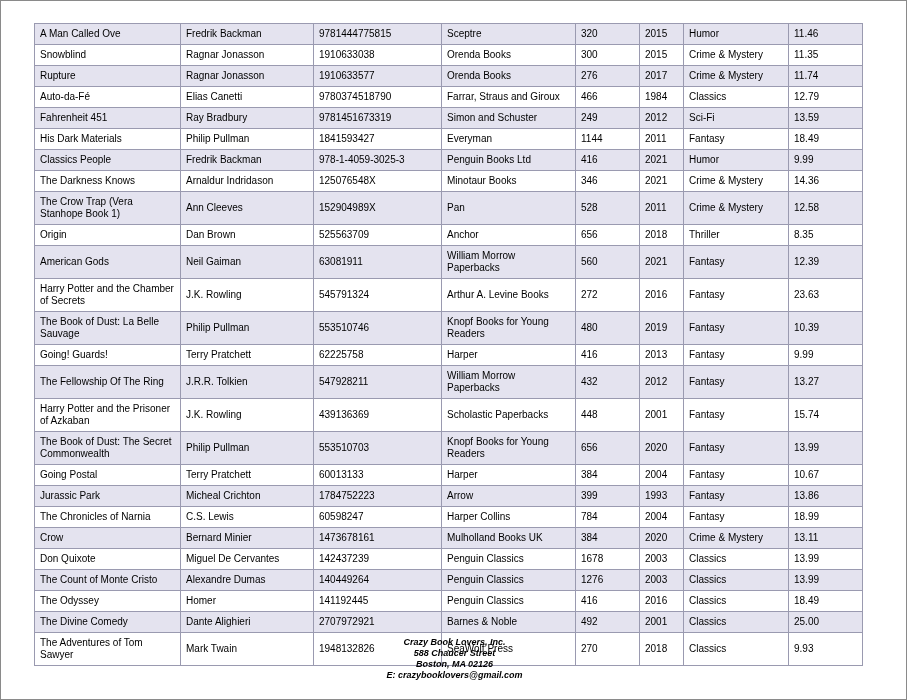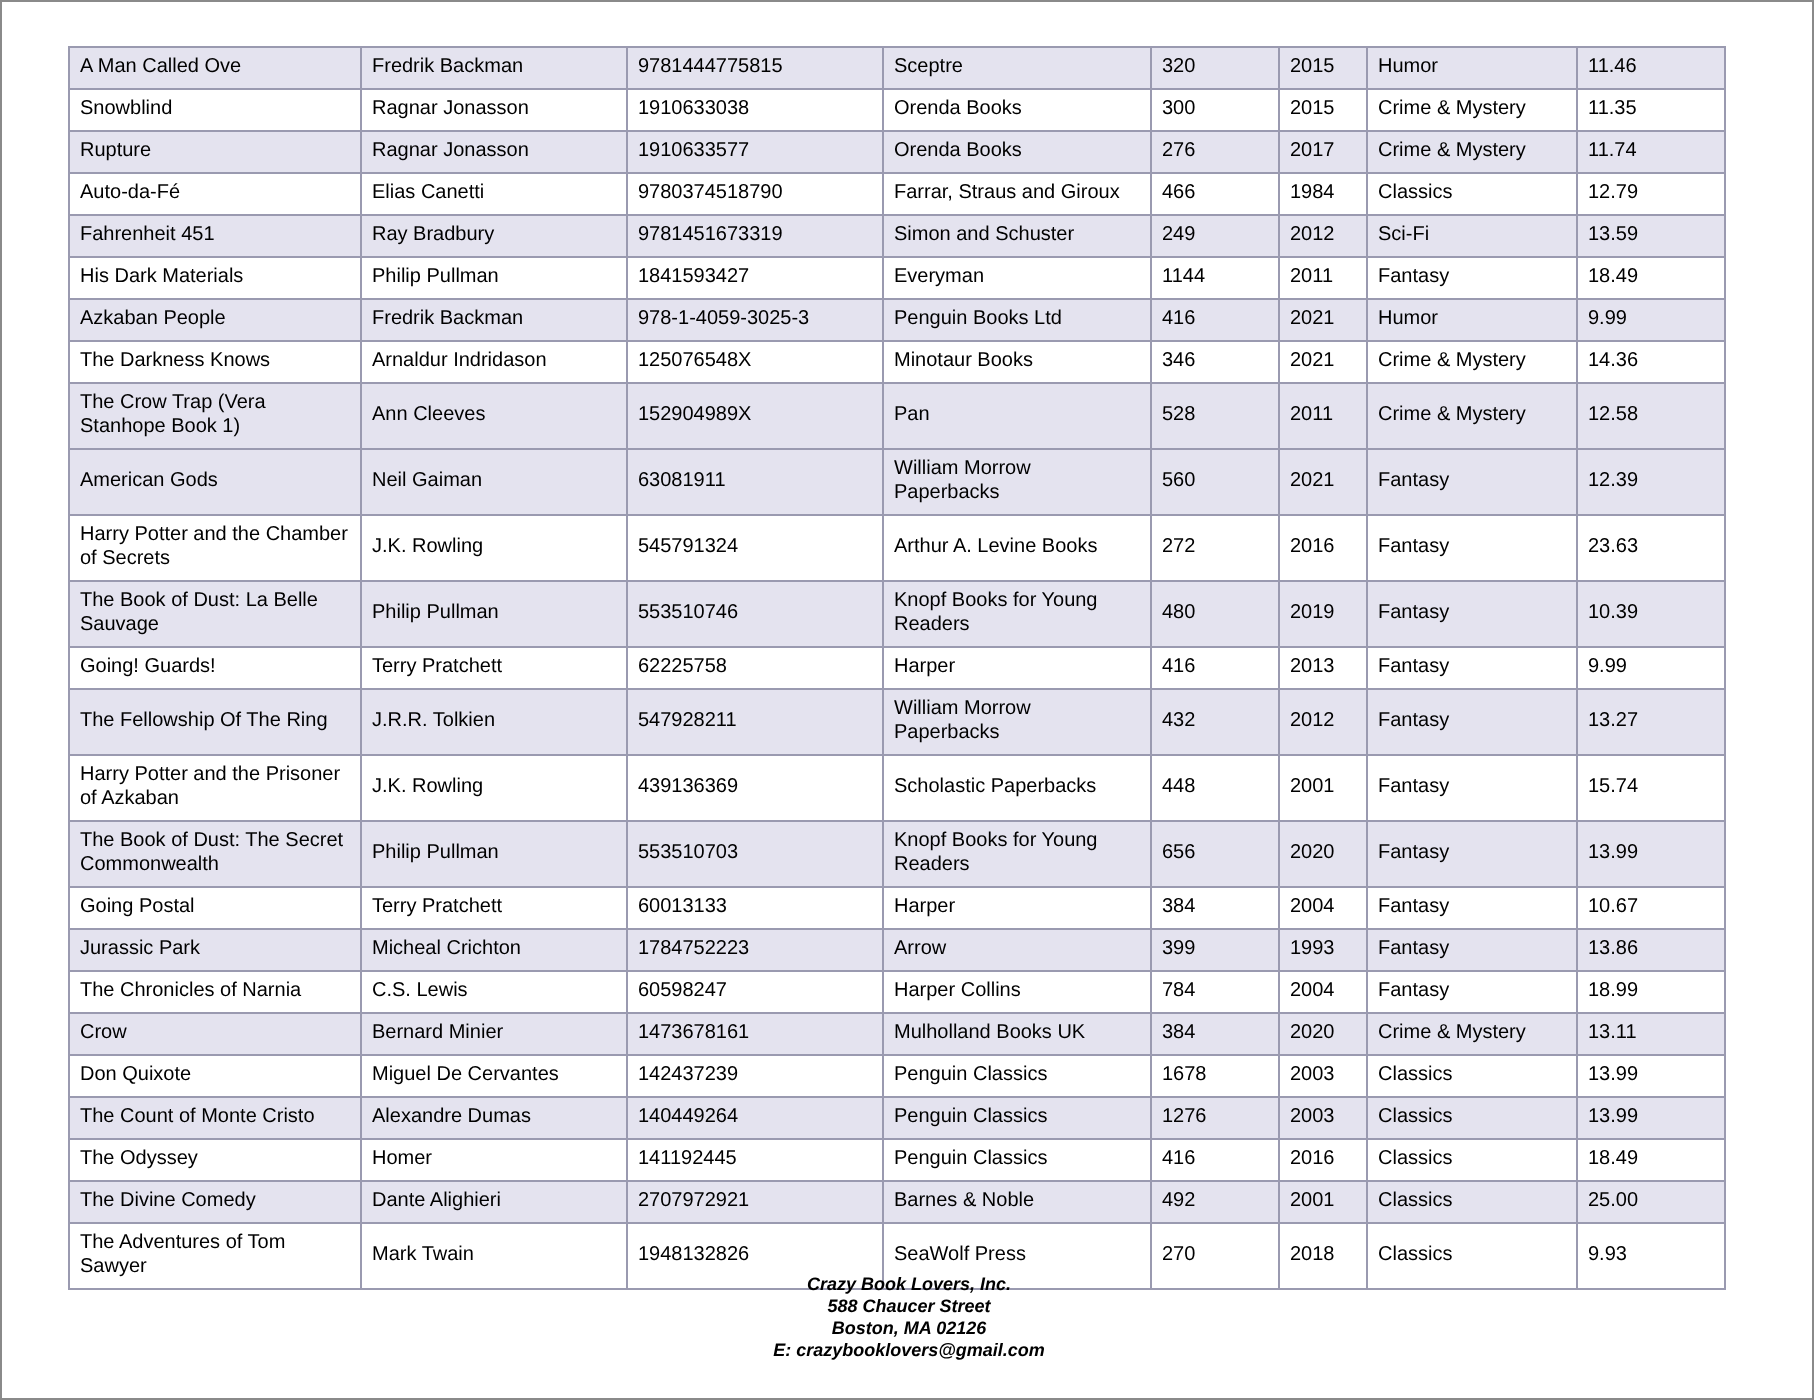--- a/index.html
+++ b/index.html
@@ -151,21 +151,21 @@
             <td>His Dark Materials</td>
             <td>Philip Pullman</td>
             <td>1841593427</td>
             <td>Everyman</td>
             <td>1144</td>
             <td>2011</td>
             <td>Fantasy</td>
             <td>18.49</td>
           </tr>
           <tr class="shade">
-            <td>Azkaban People</td>
+            <td>Classics People</td>
             <td>Fredrik Backman</td>
             <td>978-1-4059-3025-3</td>
             <td>Penguin Books Ltd</td>
             <td>416</td>
             <td>2021</td>
             <td>Humor</td>
             <td>9.99</td>
           </tr>
           <tr class="plain">
             <td>The Darkness Knows</td>
@@ -179,20 +179,30 @@
           </tr>
           <tr class="shade">
             <td>The Crow Trap (Vera Stanhope Book 1)</td>
             <td>Ann Cleeves</td>
             <td>152904989X</td>
             <td>Pan</td>
             <td>528</td>
             <td>2011</td>
             <td>Crime &amp; Mystery</td>
             <td>12.58</td>
+          </tr>
+          <tr class="plain">
+            <td>Origin</td>
+            <td>Dan Brown</td>
+            <td>525563709</td>
+            <td>Anchor</td>
+            <td>656</td>
+            <td>2018</td>
+            <td>Thriller</td>
+            <td>8.35</td>
           </tr>
           <tr class="shade">
             <td>American Gods</td>
             <td>Neil Gaiman</td>
             <td>63081911</td>
             <td>William Morrow Paperbacks</td>
             <td>560</td>
             <td>2021</td>
             <td>Fantasy</td>
             <td>12.39</td>

